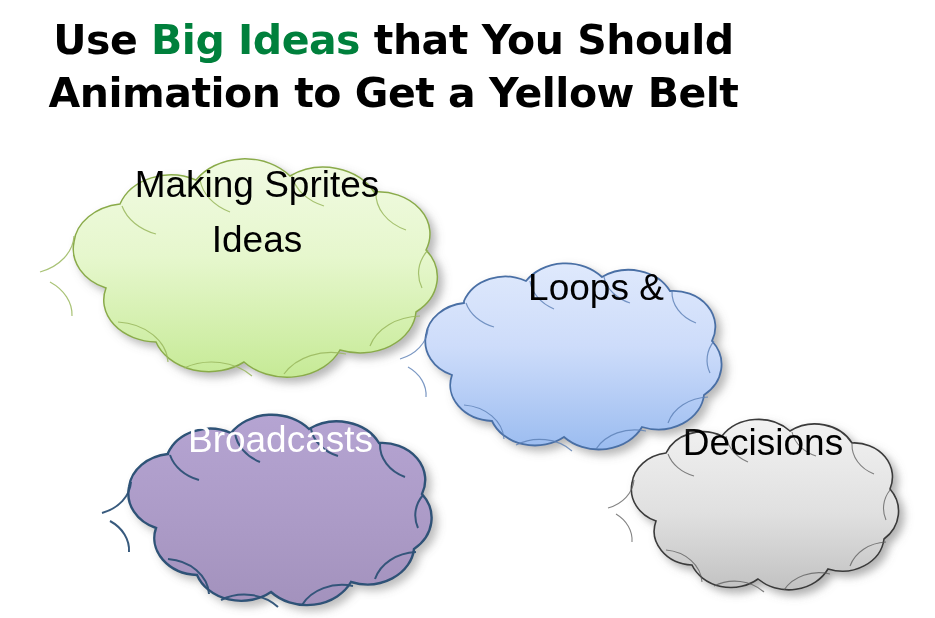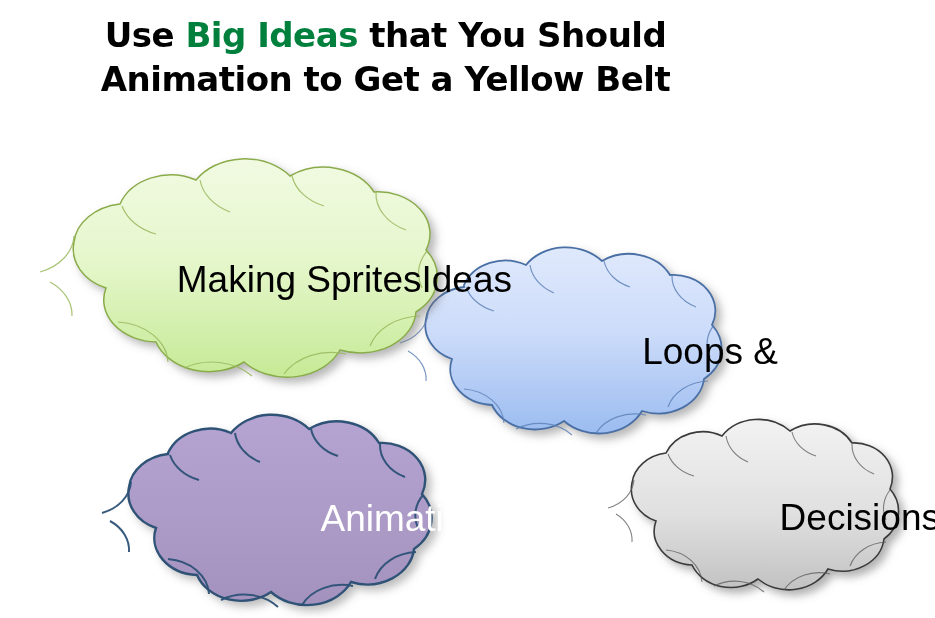--- a/index.html
+++ b/index.html
@@ -23,25 +23,26 @@
 
   
   #title {
     position: absolute;
     left: 0;
     top: 14px;
     width: 771px;
     text-align: center;
     font-family: "DejaVu Sans", sans-serif;
     font-weight: bold;
-    font-size: 34px;
+    font-size: 41px;
     line-height: 1.29;
     letter-spacing: -0.5px;
     color: #000000;
     white-space: nowrap;
+    padding-left: 8px;
   }
   #title .line {
     display: block;
   }
   #title .hl {
     color: #00803c;
   }
 
   
   .cloud {
@@ -51,36 +52,36 @@
     display: block;
     overflow: visible;
   }
   .cloud-label {
     position: absolute;
     left: 0;
     top: 0;
     width: 100%;
     height: 100%;
     display: flex;
-    flex-direction: row;
+    flex-direction: column;
     align-items: center;
-    justify-content: flex-end;
+    justify-content: flex-start;
     text-align: center;
     font-family: "Liberation Sans", sans-serif;
     font-weight: normal;
     pointer-events: none;
   }
   .cloud-label .ln {
     display: block;
     white-space: nowrap;
   }
 
   
   #cloud-green       { left: 2px;   top: 158px; width: 510px; height: 245px; z-index: 3; }
-  #cloud-blue        { left: 368px; top: 245px; width: 410px; height: 215px; z-index: 2; }
+  #cloud-blue        { left: 368px; top: 261px; width: 410px; height: 215px; z-index: 2; }
   #cloud-purple      { left: 70px;  top: 413px; width: 415px; height: 213px; z-index: 4; }
   #cloud-gray        { left: 580px; top: 416px; width: 360px; height: 205px; z-index: 1; }
 
   #cloud-green .cloud-label   { font-size: 37px; line-height: 1.48; color: #000000; }
   #cloud-blue .cloud-label    { font-size: 37px; line-height: 1.48; color: #000000; padding-left: 46px; box-sizing: border-box; }
   #cloud-purple .cloud-label  { font-size: 37px; line-height: 1.48; color: #ffffff; padding-left: 6px; box-sizing: border-box; }
   #cloud-gray .cloud-label    { font-size: 37px; line-height: 1.48; color: #000000; padding-left: 6px; box-sizing: border-box; }
 </style>
 </head>
 <body>
@@ -259,17 +260,17 @@
         <path d="M 353 82 a 41 35 0 0 0 -5 33"></path>
         <path d="M 346 139 a 45 37 0 0 0 -41 27"></path>
         <path d="M 283 173 a 45 37 0 0 0 -51 19"></path>
         <path d="M 208 194 a 45 37 0 0 0 -57 -7"></path>
         <path d="M 139 181 a 45 37 0 0 0 -41 -35"></path>
         <path d="M 59 139 a 43 35 0 0 0 -19 -31"></path>
         <path d="M 32 100 a 43 35 0 0 0 29 -31"></path>
       </g>
     </svg>
     <div class="cloud-label">
-      <span class="ln">Animation</span>
+      <span class="ln">Broadcasts</span>
     </div>
   </div>
 
 </div>
 
 </body></html>

